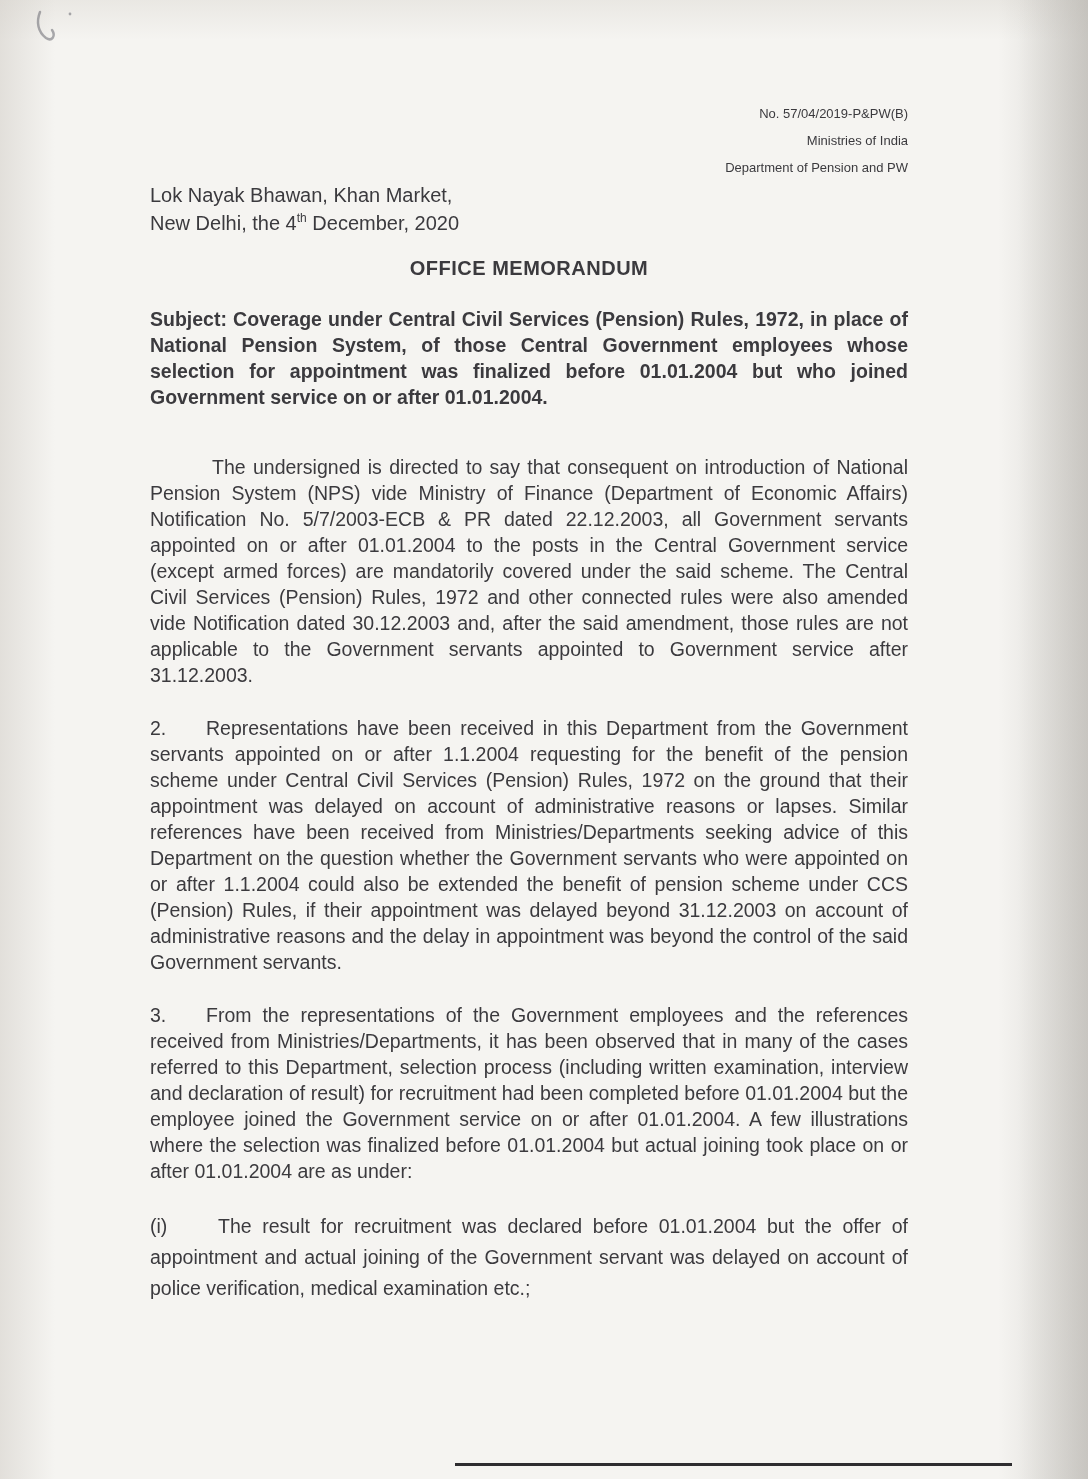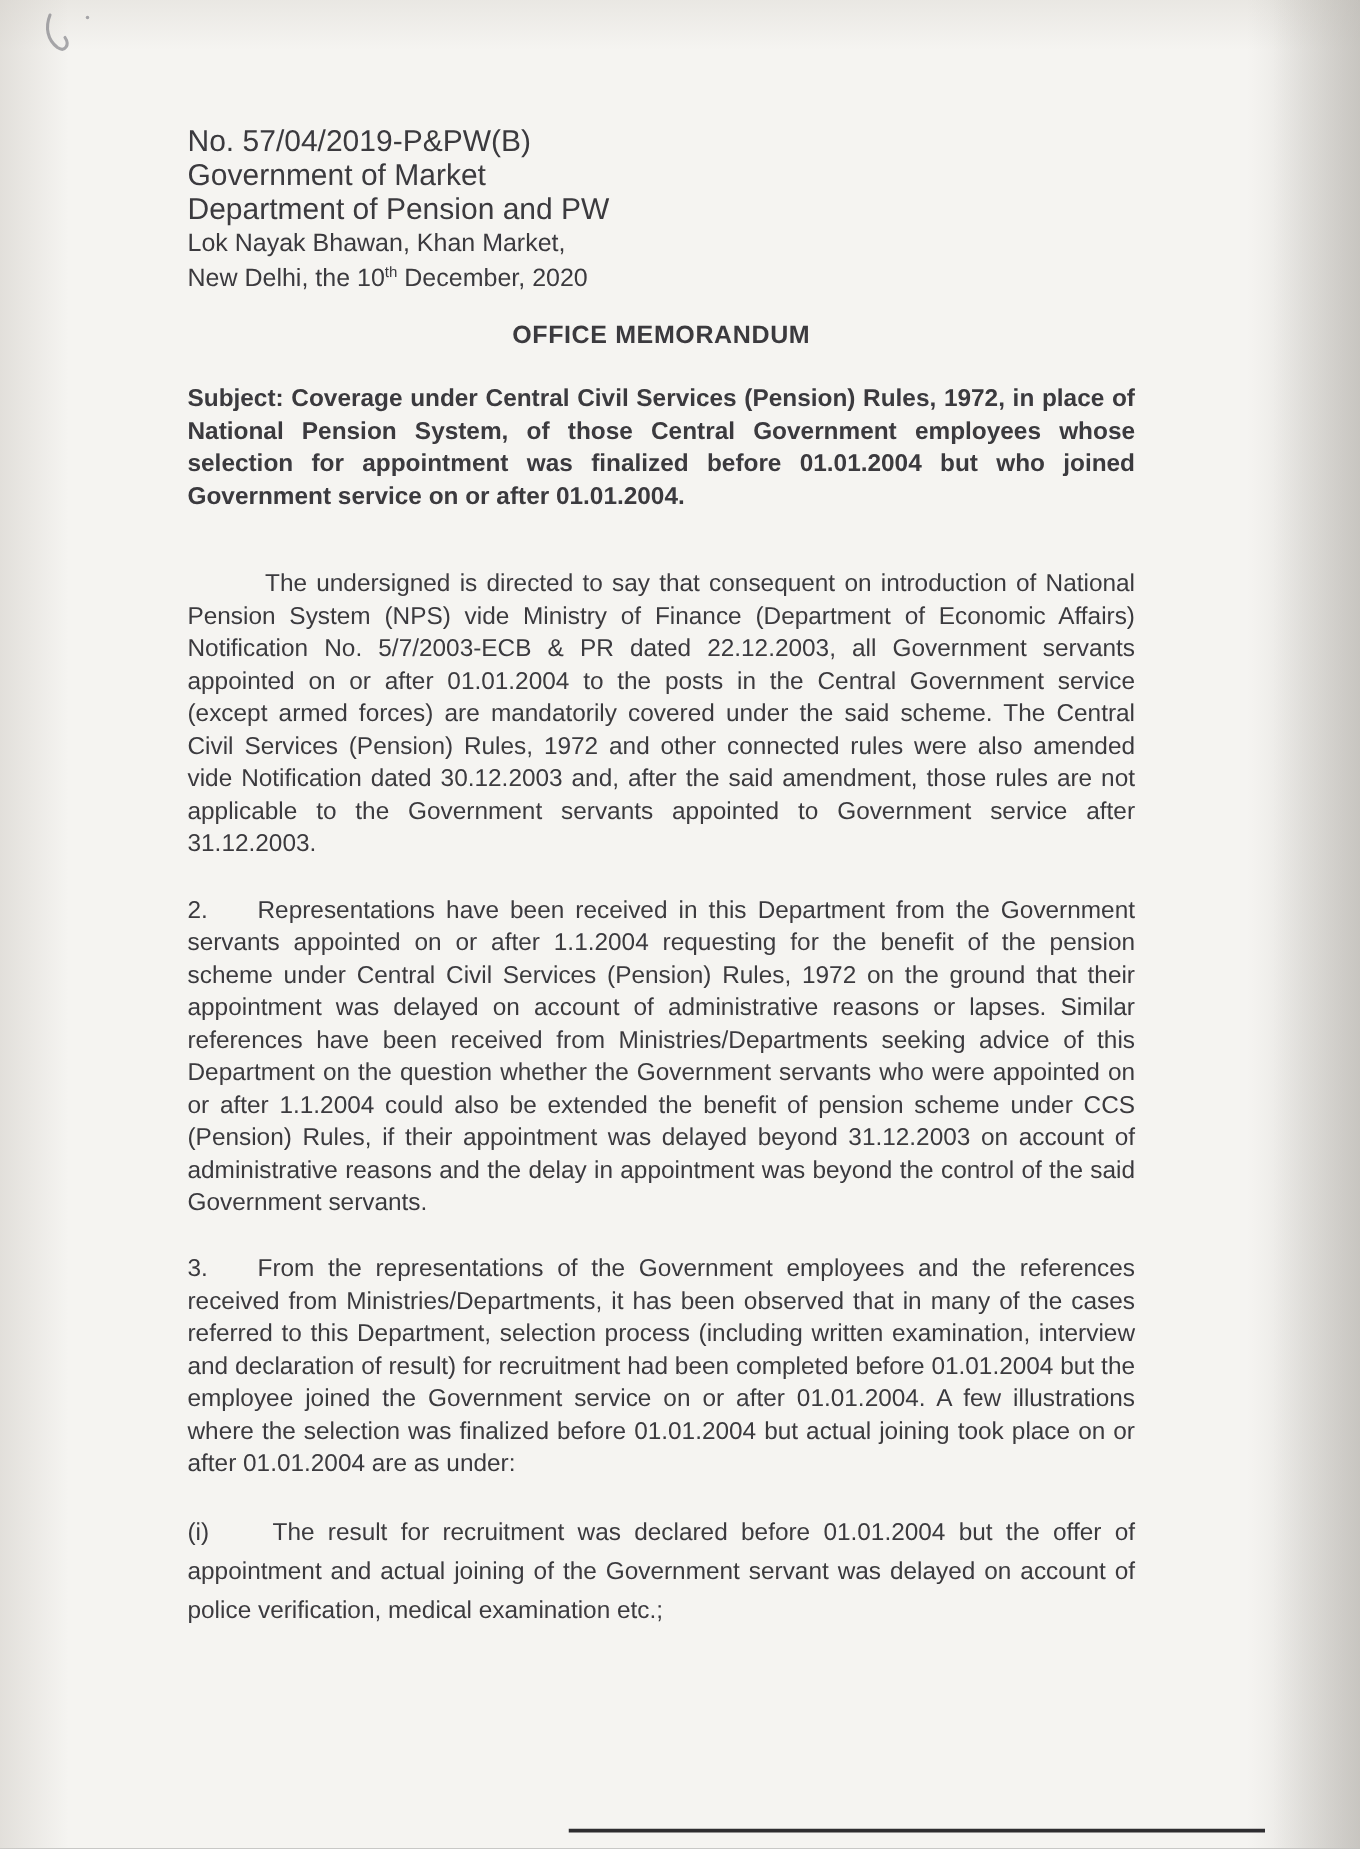--- a/index.html
+++ b/index.html
@@ -27,22 +27,22 @@
     right: 0; top: 0; bottom: 0;
     width: 90px;
     background: linear-gradient(270deg, rgba(160,157,152,0.35), rgba(160,157,152,0));
     pointer-events: none;
   }
   .content {
     position: relative;
     padding: 100px 180px 0 150px; 
   }
   .ref-block {
-    text-align: left;
-    font-size: 24px;
+    text-align: right;
+    font-size: 13px;
     line-height: 27px;
   }
   .date-block {
     margin-top: 0;
     text-align: left;
     font-size: 20px;
     line-height: 28px;
   }
   .date-block sup {
     font-size: 12px;
@@ -109,27 +109,27 @@
 
   <svg class="pen-mark" width="60" height="50" viewBox="0 0 60 50">
     <path d="M14 4 C 10 14, 12 24, 20 30 C 26 34, 30 28, 26 22" fill="none" stroke="#6a6a72" stroke-width="2.5" stroke-linecap="round"></path>
     <circle cx="44" cy="6" r="1.4" fill="#6a6a72"></circle>
   </svg>
 
   <div class="content">
 
     <div class="ref-block">
       <div>No. 57/04/2019-P&amp;PW(B)</div>
-      <div>Government of Market</div>
+      <div>Ministries of India</div>
       <div>Department of Pension and PW</div>
     </div>
 
     <div class="date-block">
       <div>Lok Nayak Bhawan, Khan Market,</div>
-      <div><span>New Delhi, the 10</span><sup>th</sup><span> December, 2020</span></div>
+      <div><span>New Delhi, the 4</span><sup>th</sup><span> December, 2020</span></div>
     </div>
 
     <div class="memo-title">OFFICE MEMORANDUM</div>
 
     <p class="subject">Subject: Coverage under Central Civil Services (Pension) Rules, 1972, in place of National Pension System, of those Central Government employees whose selection for appointment was finalized before 01.01.2004 but who joined Government service on or after 01.01.2004.</p>
 
     <p class="para first">The undersigned is directed to say that consequent on introduction of National Pension System (NPS) vide Ministry of Finance (Department of Economic Affairs) Notification No. 5/7/2003-ECB &amp; PR dated 22.12.2003, all Government servants appointed on or after 01.01.2004 to the posts in the Central Government service (except armed forces) are mandatorily covered under the said scheme. The Central Civil Services (Pension) Rules, 1972 and other connected rules were also amended vide Notification dated 30.12.2003 and, after the said amendment, those rules are not applicable to the Government servants appointed to Government service after 31.12.2003.</p>
 
     <p class="para numbered"><span class="pnum">2.</span><span>Representations have been received in this Department from the Government servants appointed on or after 1.1.2004 requesting for the benefit of the pension scheme under Central Civil Services (Pension) Rules, 1972 on the ground that their appointment was delayed on account of administrative reasons or lapses. Similar references have been received from Ministries/Departments seeking advice of this Department on the question whether the Government servants who were appointed on or after 1.1.2004 could also be extended the benefit of pension scheme under CCS (Pension) Rules, if their appointment was delayed beyond 31.12.2003 on account of administrative reasons and the delay in appointment was beyond the control of the said Government servants.</span></p>
 

